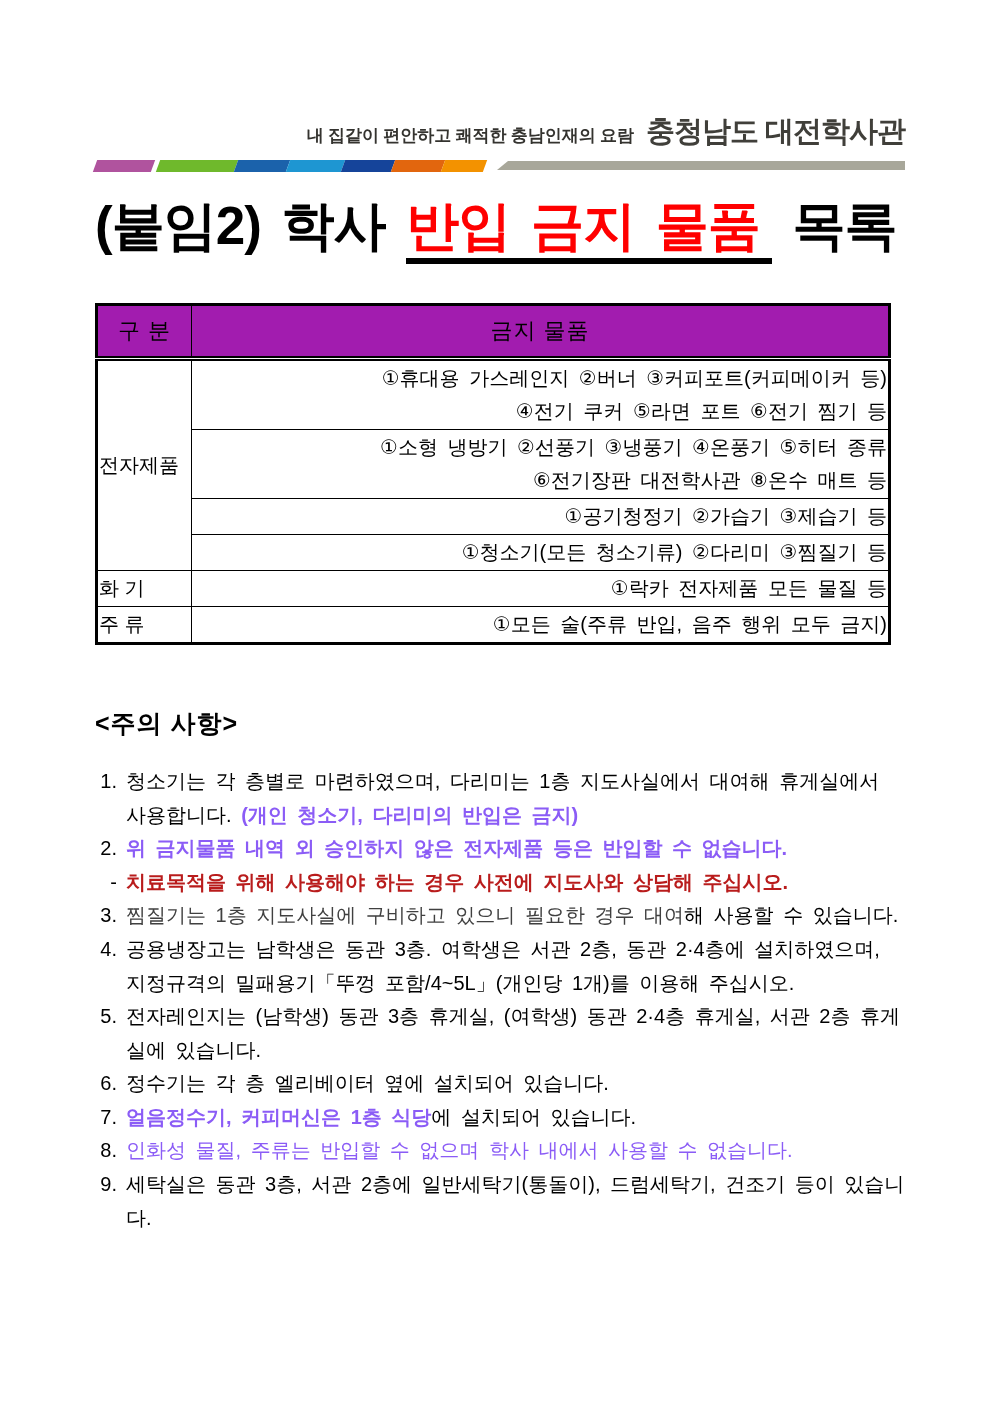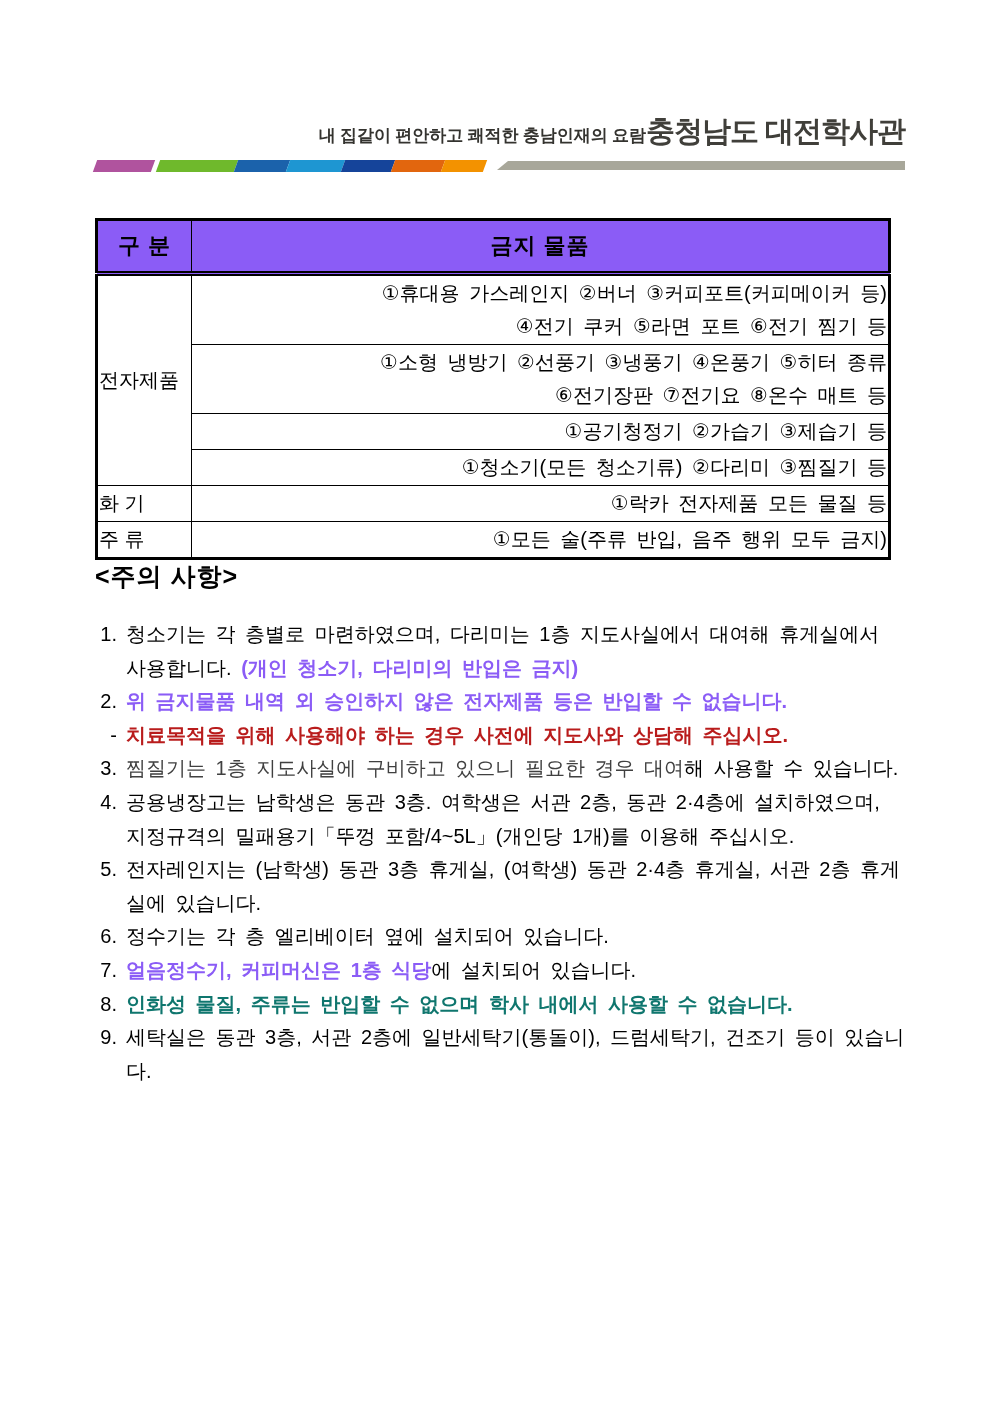--- a/index.html
+++ b/index.html
@@ -4,21 +4,21 @@
 <style>
   html,body { margin:0; padding:0; }
   body {
     width:992px; height:1403px; background:#ffffff; color:#000;
     font-family:"Liberation Sans","DejaVu Sans",sans-serif;
     overflow:hidden;
   }
   .page { padding:76px 87px 0 95px; }
 
   
-  .brandline { display:flex; justify-content:flex-end; align-items:baseline; }
+  .brandline { display:flex; justify-content:flex-end; align-items:baseline; gap:12px; }
   .slogan {
     font-family:"Liberation Serif","DejaVu Serif",serif;
     font-size:17px; font-weight:700; color:#34332f; letter-spacing:0px;
   }
   .brand { font-size:29px; font-weight:900; color:#403f3a; letter-spacing:-1px;margin-top:36px; }
 
   
   .colorbar { display:flex; align-items:center; margin-top:7px; height:13px; }
   .seg { height:12px; transform:skewX(-20deg); flex:none; }
   .seg-purple { width:58px; background:#b0539e; margin-right:5px; }
@@ -37,41 +37,41 @@
   .title {
     margin-top:24px; font-size:53px; font-weight:900; line-height:1.15;
     letter-spacing:-1px; word-spacing:7px; white-space:nowrap; color:#000;
   }
   .title .hl { color:#ff0000; border-bottom:6px solid #000; padding:0 12px 3px 0; }
 
   
   table.ban { margin-top:46px; width:796px; border-collapse:collapse; border:3px solid #000; table-layout:fixed; }
   table.ban th, table.ban td { border:1px solid #000; }
   table.ban th {
-    background:#8b5cf6; font-size:22px; font-weight:700; height:48px;
+    background:#a21caf; font-size:22px; font-weight:400; height:48px;
     border-bottom:5px double #000; letter-spacing:1px;
   }
   col.c1 { width:95px; }
   td.cat { font-size:20px; vertical-align:middle; }
   td.items { font-size:20px; padding-left:10px; word-spacing:4px; vertical-align:middle; }
   td.items div { line-height:33px;text-align:right; }
   tr.h66 td.items { height:66px; }
   tr.h33 td.items { height:33px; }
   tr.h32 td.items { height:32px; }
 
   
-  .notes-heading { font-size:25px; font-weight:800; letter-spacing:1px; }
+  .notes-heading { margin-top:62px; font-size:25px; font-weight:800; letter-spacing:1px; }
   .notes { margin-top:25px; }
   .note { display:flex; font-size:20px; line-height:33.6px; }
   .note .no { flex:none; width:22px; text-align:right; margin-right:9px; }
   .note .txt { flex:1; word-spacing:4px; }
   .red    { color:#8b5cf6; font-weight:700; }
   .green  { color:#b91c1c; font-weight:700; }
   .blue   { color:#404040; font-weight:400; }
-  .orange { color:#0f766e; font-weight:700; }
+  .orange { color:#8b5cf6; font-weight:400; }
 </style>
 </head>
 <body>
 
 <div class="page">
 
   <div class="brandline">
     <span class="slogan">내 집같이 편안하고 쾌적한 충남인재의 요람</span>
     <span class="brand">충청남도 대전학사관</span>
   </div>
@@ -80,20 +80,21 @@
     <div class="seg seg-purple"></div>
     <div class="seg seg-green"></div>
     <div class="seg seg-blue"></div>
     <div class="seg seg-sky"></div>
     <div class="seg seg-navy"></div>
     <div class="seg seg-dorange"></div>
     <div class="seg seg-orange"></div>
     <div class="seg seg-gray"></div>
   </div>
 
+  <h1 class="title"><span>(붙임2) 학사</span> <span class="hl">반입 금지 물품</span> <span>목록</span></h1>
 
   <table class="ban">
     <colgroup>
         <col class="c1">
         <col>
       </colgroup>
     <tbody>
         <tr>
       <th>구 분</th>
       <th>금지 물품</th>
@@ -101,21 +102,21 @@
     <tr class="h66">
       <td class="cat" rowspan="4">전자제품</td>
       <td class="items">
         <div>①휴대용 가스레인지 ②버너 ③커피포트(커피메이커 등)</div>
         <div>④전기 쿠커 ⑤라면 포트 ⑥전기 찜기 등</div>
       </td>
     </tr>
     <tr class="h66">
       <td class="items">
         <div>①소형 냉방기 ②선풍기 ③냉풍기 ④온풍기 ⑤히터 종류</div>
-        <div>⑥전기장판 ⑦전기요 ⑧온수 매트 등</div>
+        <div>⑥전기장판 대전학사관 ⑧온수 매트 등</div>
       </td>
     </tr>
     <tr class="h33">
       <td class="items">
         <div>①공기청정기 ②가습기 ③제습기 등</div>
       </td>
     </tr>
     <tr class="h33">
       <td class="items">
         <div>①청소기(모든 청소기류) ②다리미 ③찜질기 등</div>

